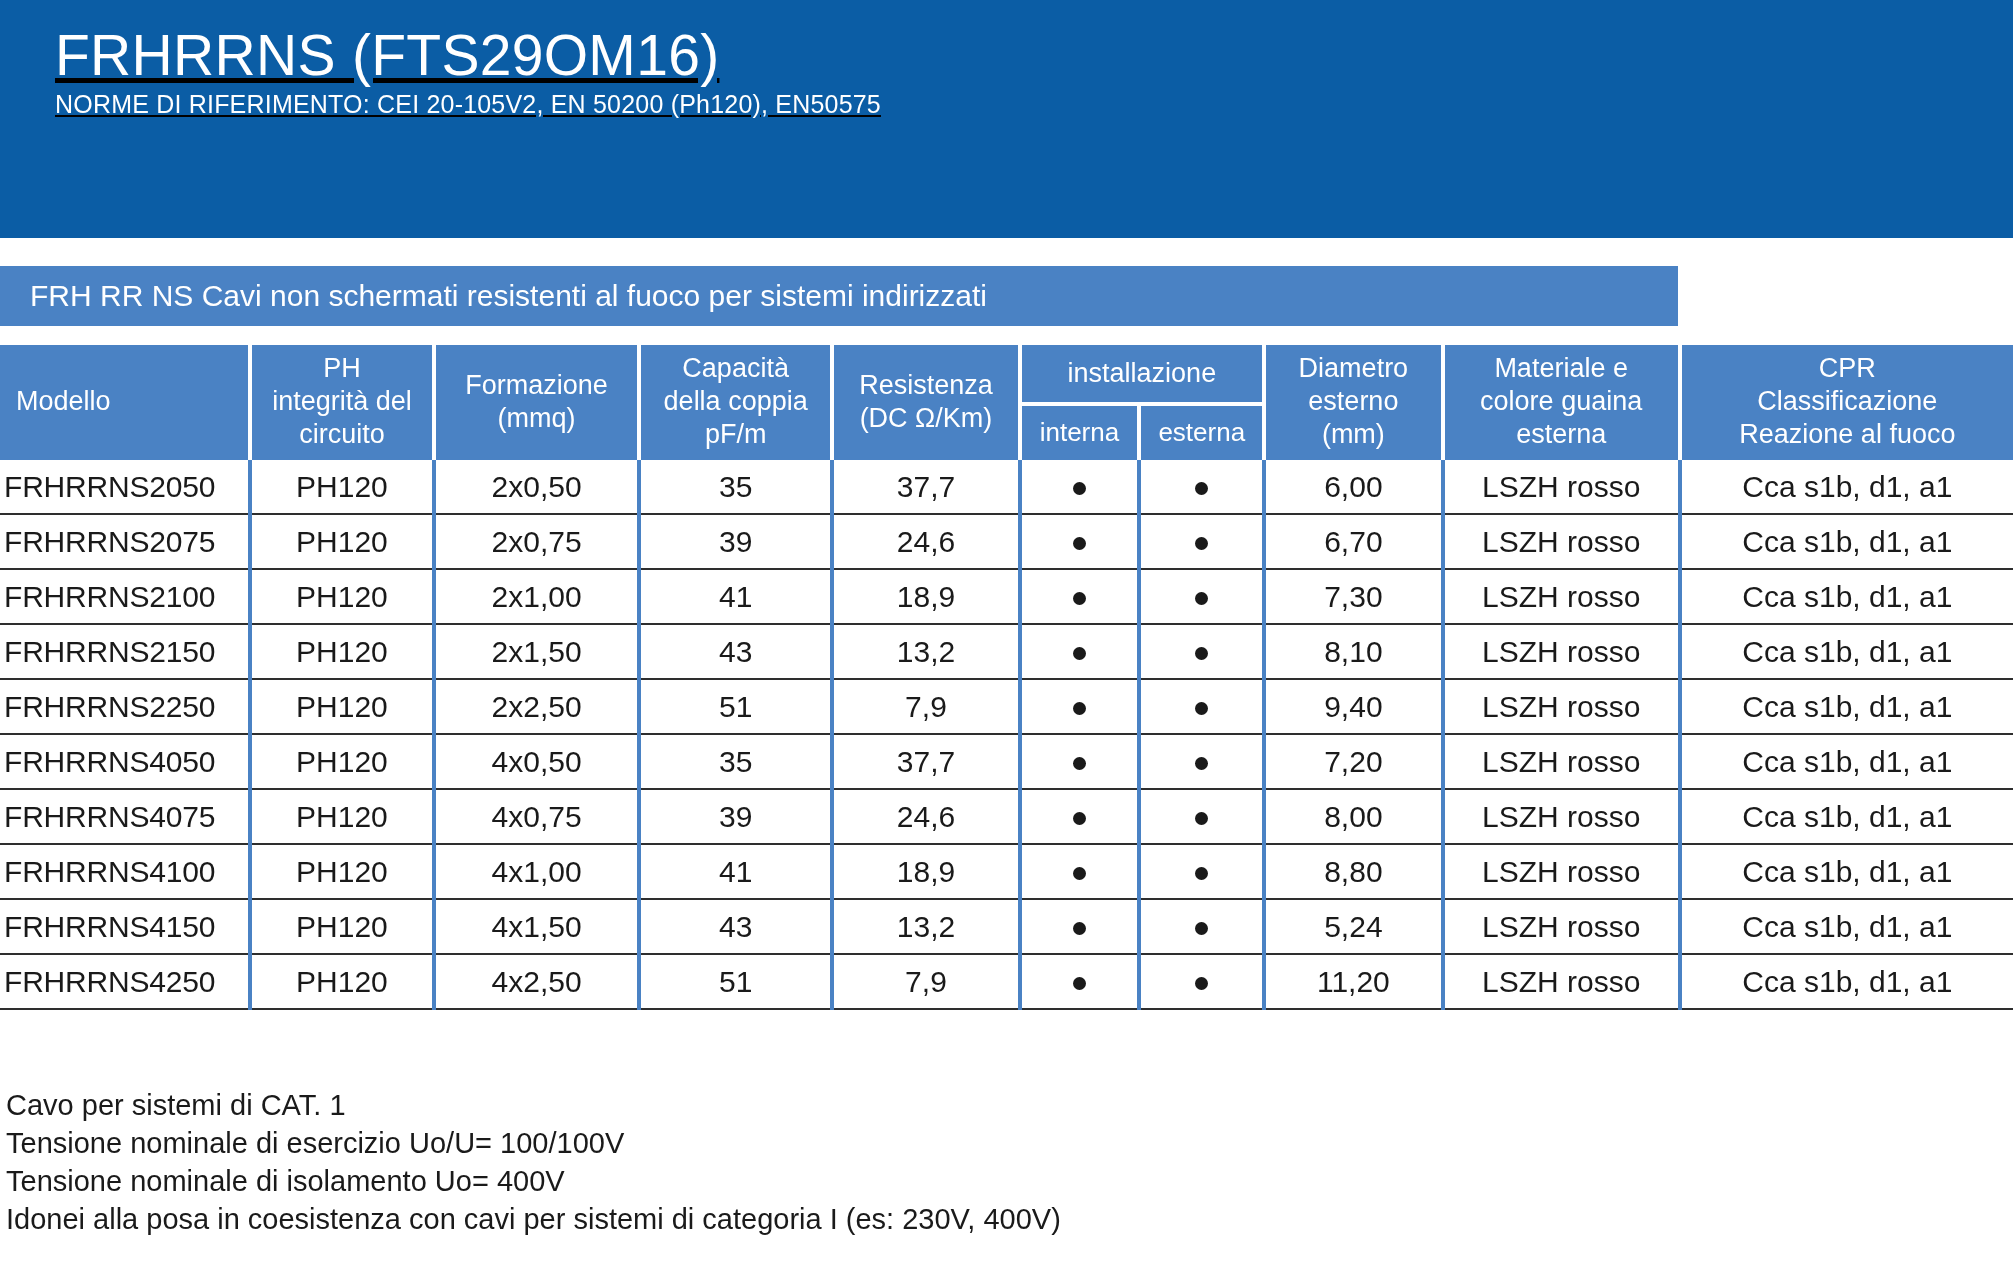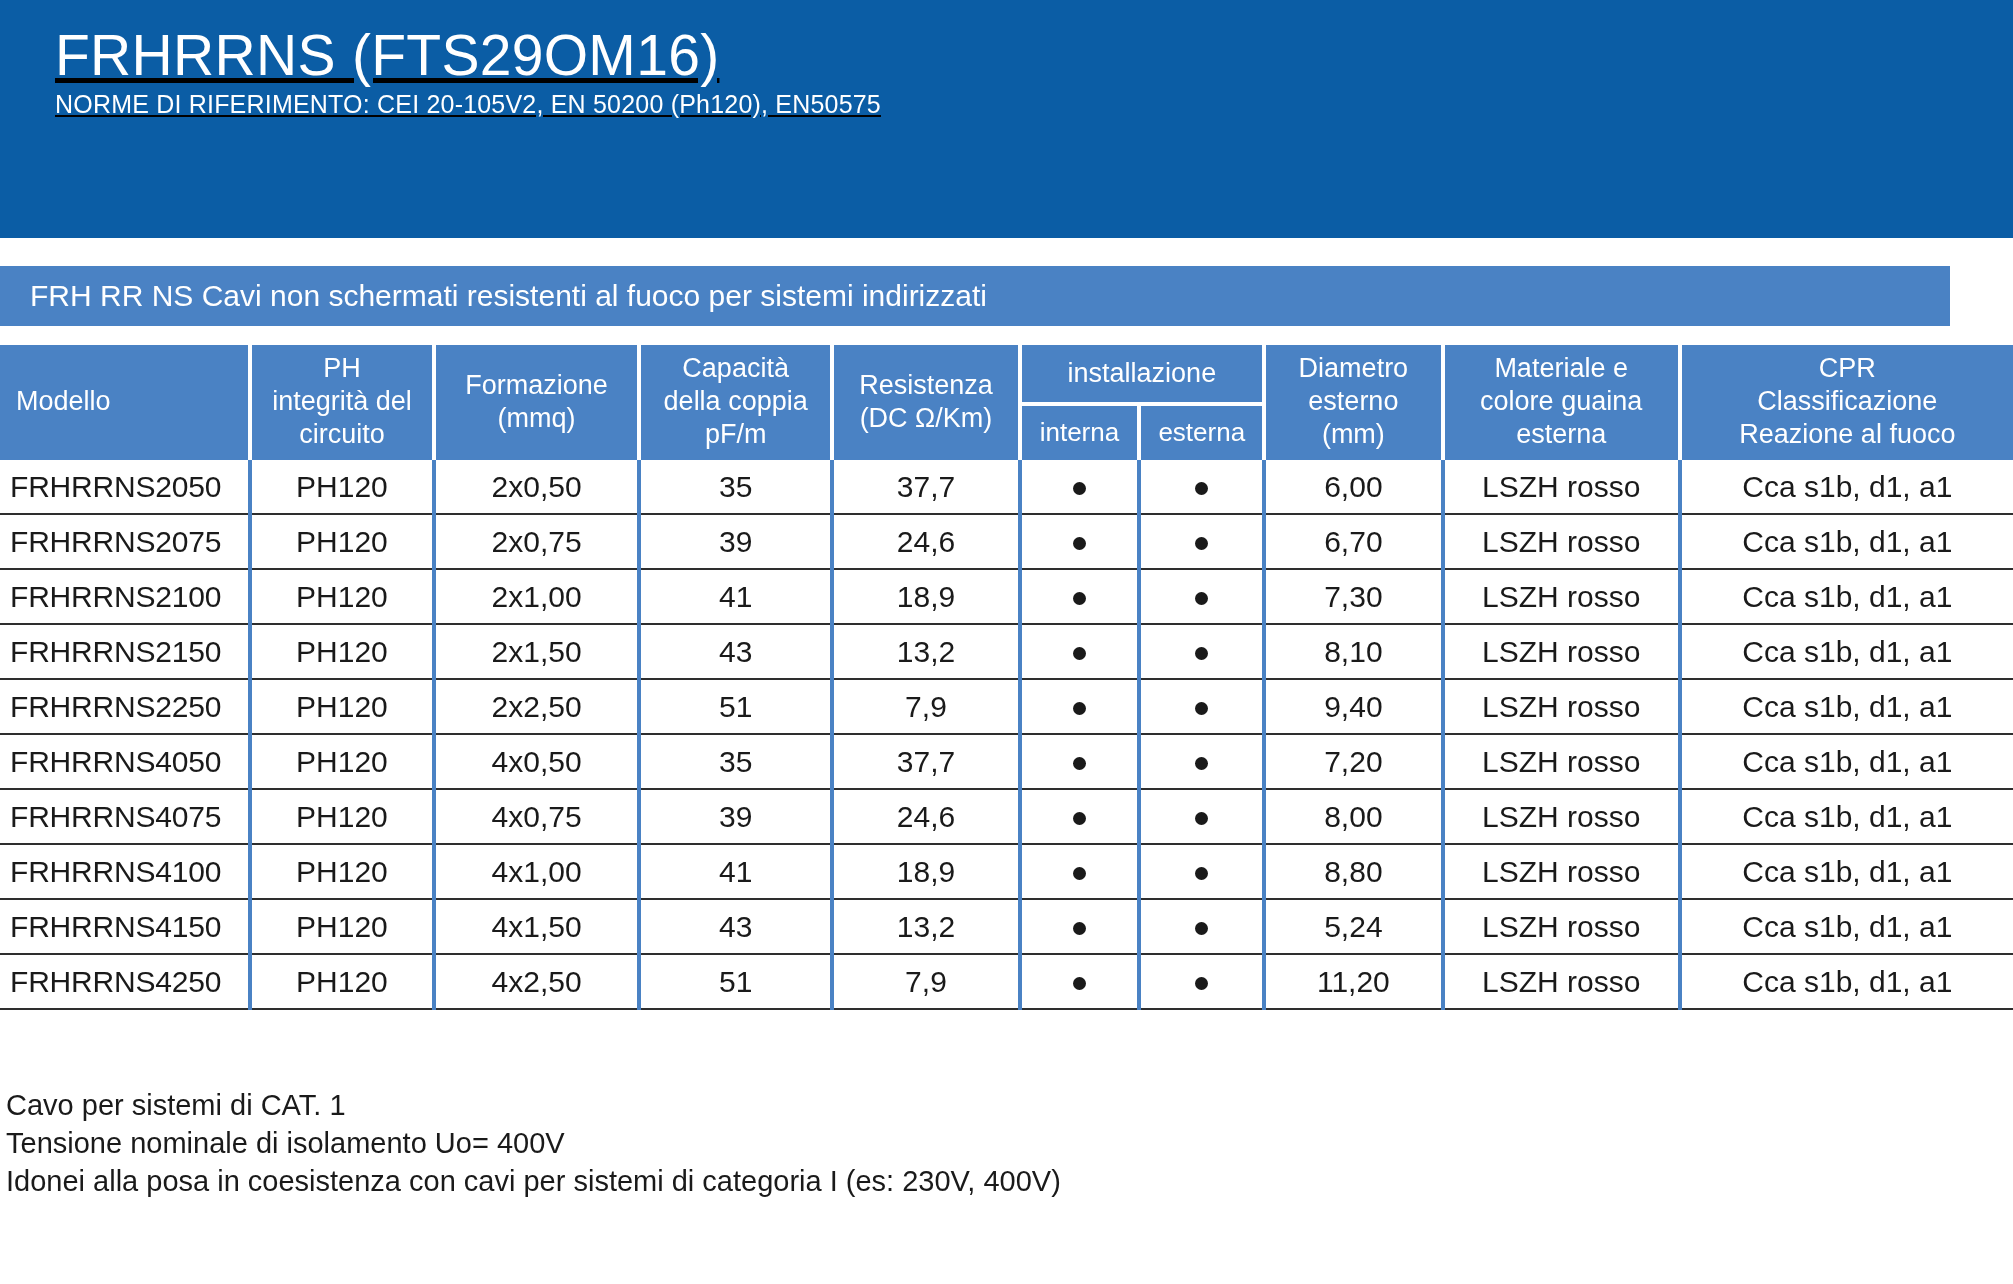--- a/index.html
+++ b/index.html
@@ -28,21 +28,21 @@
     color:#ffffff;font-size:53px;line-height:62px;font-weight:400;
     letter-spacing:0.2px;white-space:nowrap;
   }
   .norme{
     color:#ffffff;font-size:25px;line-height:32px;font-weight:400;
     letter-spacing:0.2px;white-space:nowrap;
   }
 
   
   .section-bar{
-    position:absolute;left:0;top:266px;width:1950px;height:60px;
+    position:absolute;left:0;top:266px;width:1678px;height:60px;
     background:#4a82c4;
     display:flex;align-items:center;
     box-sizing:border-box;padding-left:30px;
   }
   .section-bar span{
     color:#ffffff;font-size:30px;font-weight:400;white-space:nowrap;
   }
 
   
   .tbl{
@@ -76,21 +76,21 @@
     background:#ffffff;color:#1a1a1a;
     font-size:30px;line-height:34px;
     height:53px;
     border-left:4px solid #4a82c4;
     border-right:4px solid #4a82c4;
     border-top:2px solid #2e2e2e;
     padding:0 6px;
   }
   .tbl tbody tr:first-child td{border-top:0;}
   .tbl tbody td.first{
-    border-left:0;text-align:left;padding-left:10px;
+    border-left:0;text-align:left;padding-left:4px;
     letter-spacing:-0.2px;
   }
   .tbl tbody td.last{border-right:0;}
   .tbl tbody td.num{text-align:center;}
   .bullet{
     display:inline-block;width:13px;height:13px;border-radius:50%;
     background:#1a1a1a;vertical-align:middle;
   }
   .tbl tbody tr:last-child td{border-bottom:2px solid #2e2e2e;}
 
@@ -297,17 +297,18 @@
           <td class="num"><span class="bullet"></span></td>
           <td class="num">11,20</td>
           <td class="num">LSZH rosso</td>
           <td class="last">Cca s1b, d1, a1</td>
         </tr>
       </tbody>
   </table>
 
   <div class="notes">
     <div class="note-line">Cavo per sistemi di CAT. 1</div>
+    <div class="note-line">Tensione nominale di esercizio Uo/U= 100/100V</div>
     <div class="note-line">Tensione nominale di isolamento Uo= 400V</div>
     <div class="note-line">Idonei alla posa in coesistenza con cavi per sistemi di categoria I (es: 230V, 400V)</div>
   </div>
 
 </div>
 
 </body></html>

